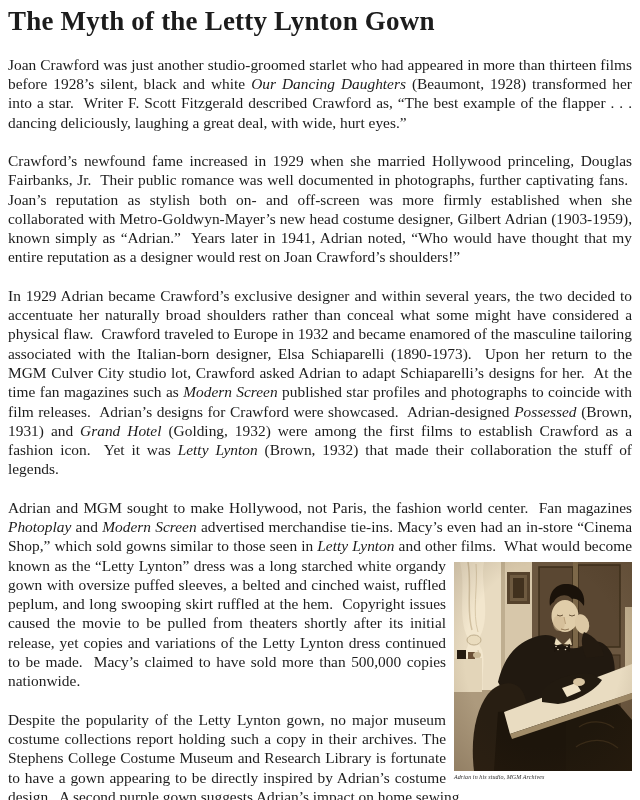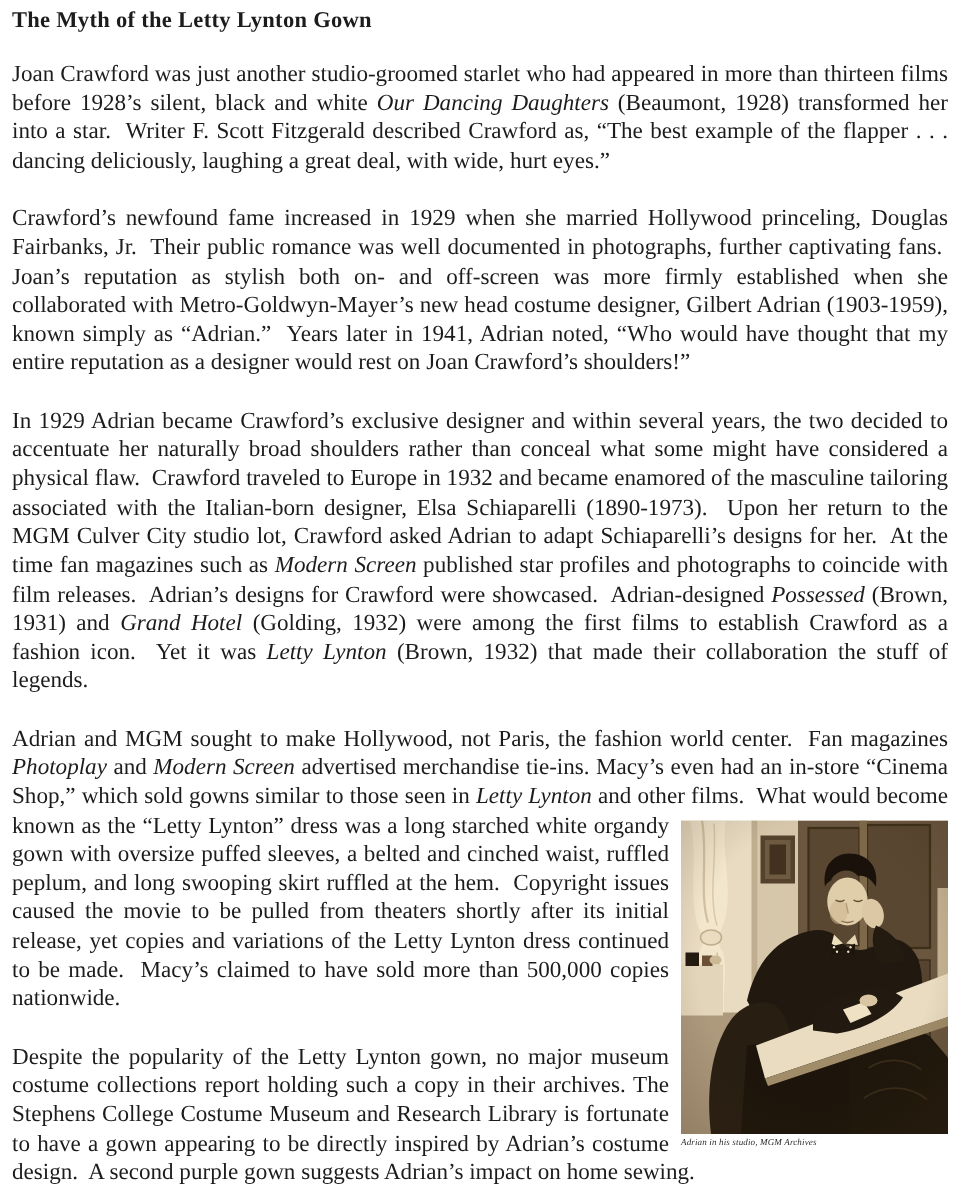--- a/index.html
+++ b/index.html
@@ -6,21 +6,21 @@
   body {
     width: 640px; height: 800px;
     box-sizing: border-box;
     padding: 5px 8px 0 8px;
     background: #ffffff;
     overflow: hidden;
     font-family: "Liberation Serif", "DejaVu Serif", serif;
     color: #1c1c1c;
   }
   h1 {
-    font-size: 15px;
+    font-size: 27px;
     line-height: 1.25;
     margin: 0 0 16px 0;
     font-weight: bold;
     letter-spacing: 0.2px;
   }
   .para {
     font-size: 15.4px;
     line-height: 19.3px;
     text-align: justify;
     margin: 0 0 19px 0;

